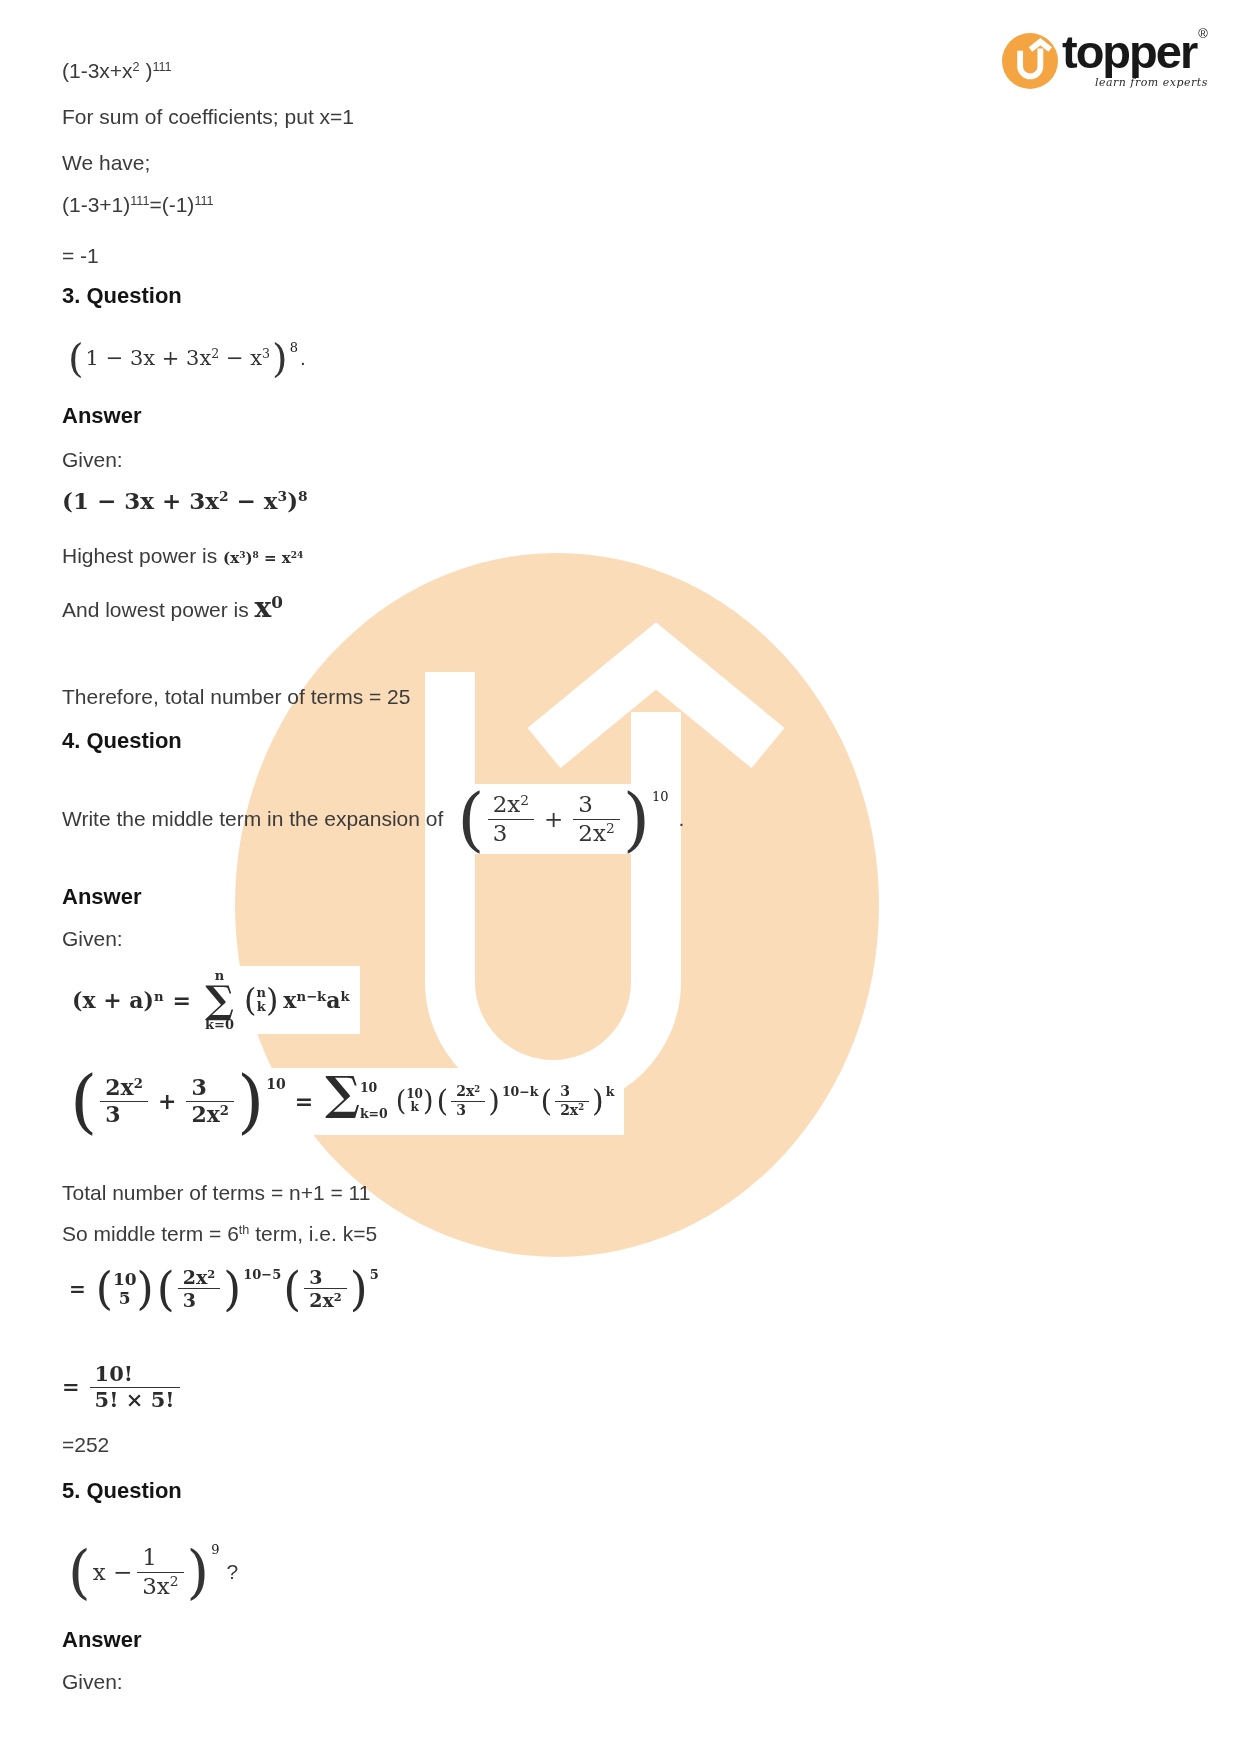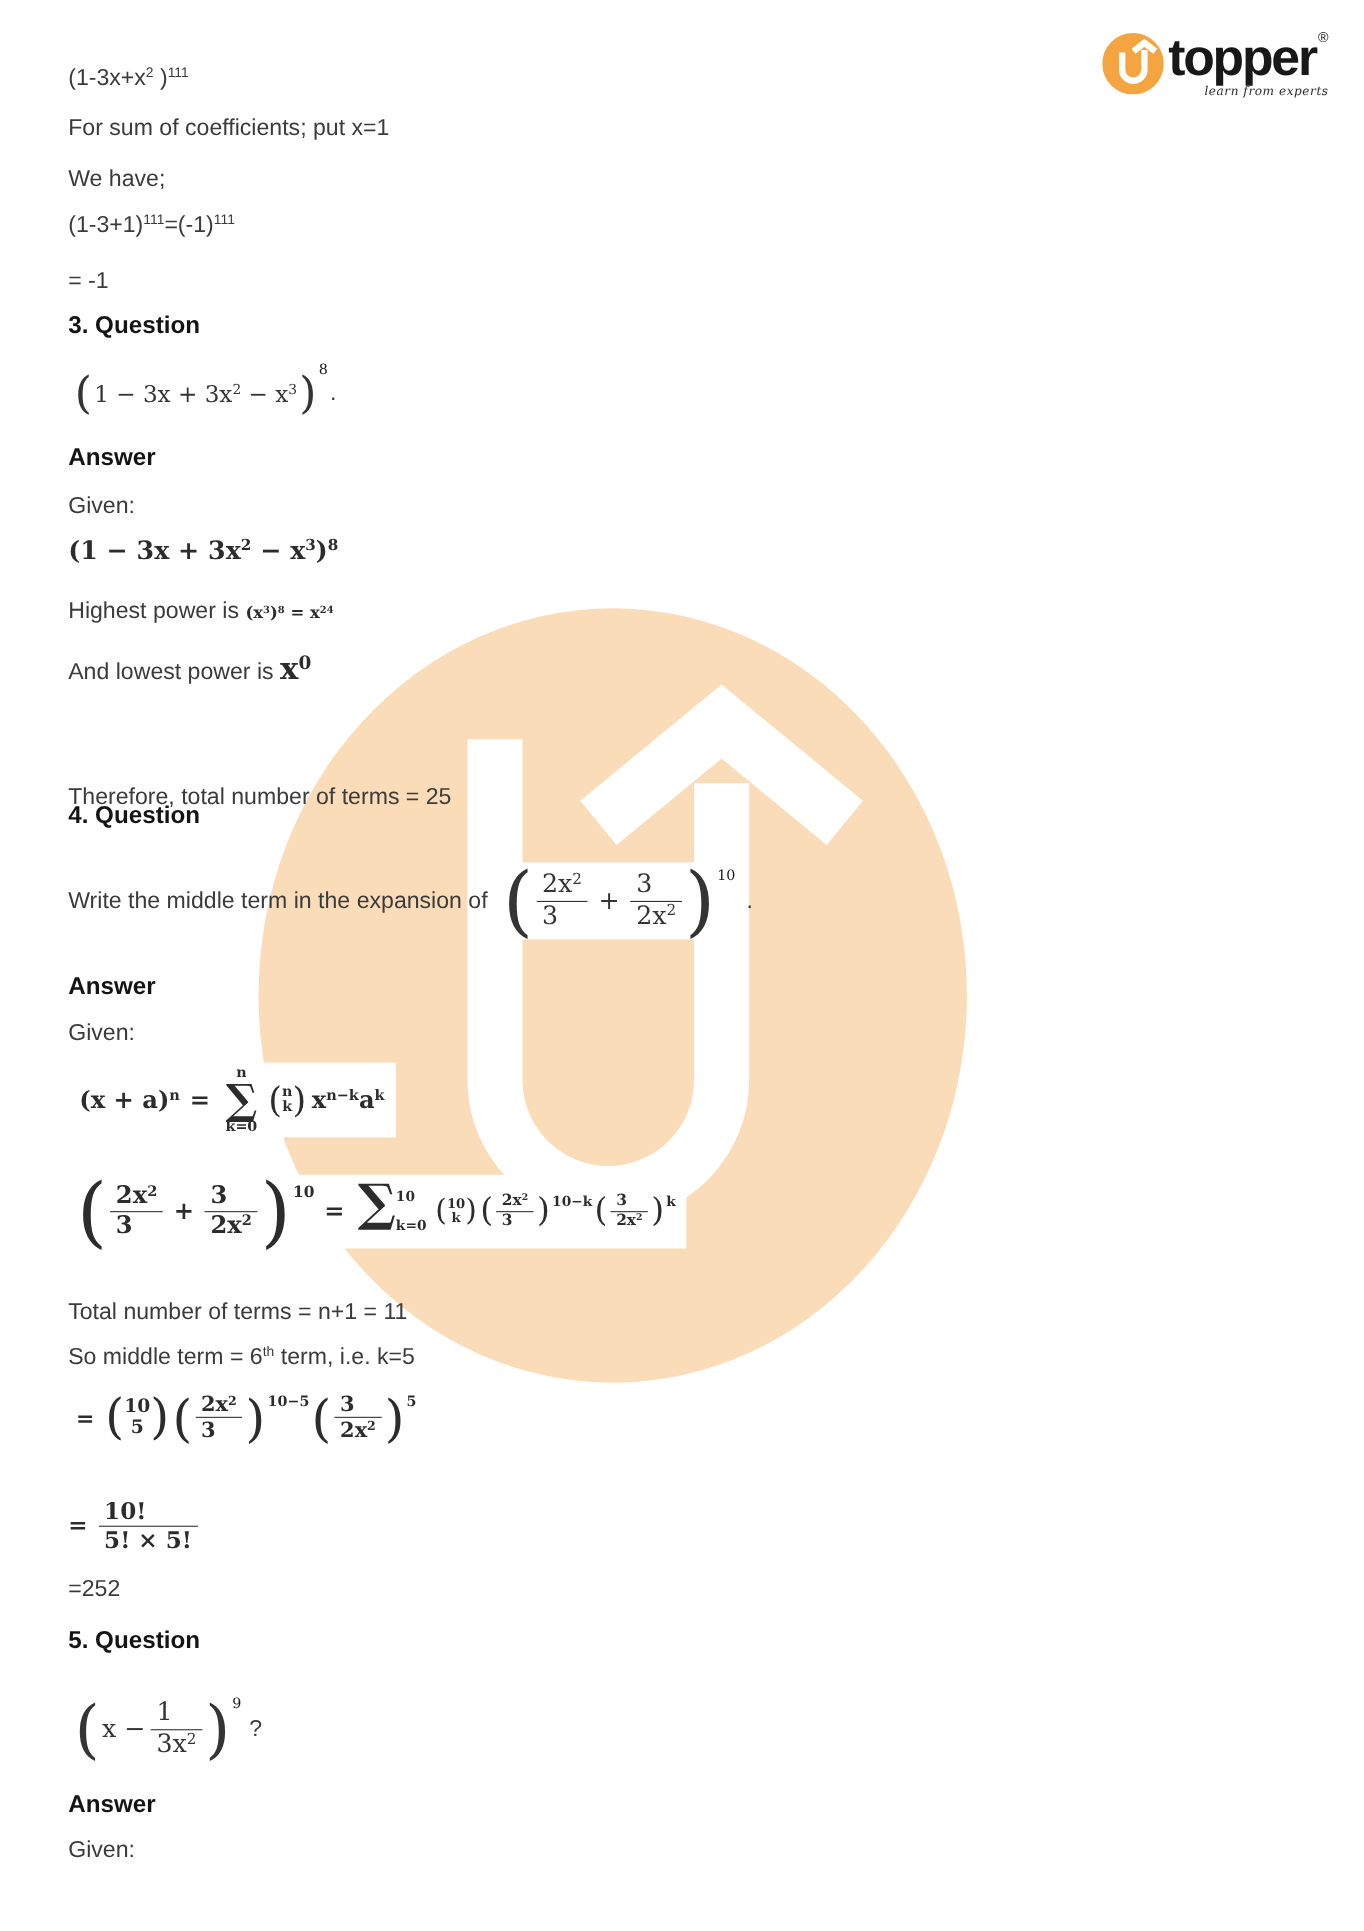--- a/index.html
+++ b/index.html
@@ -34,24 +34,24 @@
   .sumc .cl{display:flex;flex-direction:column;justify-content:space-between;font-size:12.5px;font-weight:bold;padding:2px 0;}
   .binom{display:inline-flex;align-items:center;margin:0 3px;}
   .binom .col{display:inline-flex;flex-direction:column;align-items:center;line-height:1.1;font-weight:bold;}
   .binom-sm .col{font-size:12px;}
   .binom-sm .bp{font-size:27px;}
   .binom-md .col{font-size:17px;}
   .binom-md .bp{font-size:44px;font-weight:400;}
   .binom-x .col{font-size:13px;}
   .binom-x .bp{font-size:32px;}
   .plus{margin:0 7px;}
-  .mi{margin:18px 2px;text-align:center;}
+  .mi{margin:7px 2px;text-align:center;}
   .eqsign{margin:0 7px;}
   
-  .logo{position:absolute;left:1002px;top:30px;display:flex;align-items:flex-start;z-index:2;}
+  .logo{position:absolute;left:1002px;top:30px;display:flex;align-items:flex-end;z-index:2;}
   .logo-text{margin-left:4px;display:flex;flex-direction:column;}
   .brandrow{display:flex;align-items:flex-start;line-height:1;}
   .brand{font-size:47px;font-weight:bold;color:#181818;letter-spacing:-2px;line-height:0.95;}
   .reg{font-size:13px;position:relative;top:-3px;margin-left:2px;color:#181818;}
   .tagline{font-family:"DejaVu Serif",serif;font-style:italic;font-size:11px;text-align:right;color:#2a2a2a;margin-top:1px;letter-spacing:0.5px;}
 </style>
 </head>
 <body>
 
 <div class="page">
@@ -118,21 +118,21 @@
     </span>
   </div>
 
   <div class="line" style="top:595px">
     <span>And lowest power is</span>
     <span class="math b" style="font-size:28px">
       <span>x</span><sup class="s">0</sup>
     </span>
   </div>
 
-  <div class="line" style="top:712px">Therefore, total number of terms = 25</div>
+  <div class="line" style="top:684px">Therefore, total number of terms = 25</div>
 
   <div class="line heading" style="top:728px">4. Question</div>
 
   <div class="line flexline" style="top:773px;height:92px">
     <span>Write the middle term in the expansion of</span>
     <span class="math mrow eqw" style="margin-left:6px;font-size:23px">
       <span class="bp bp-xl">(</span>
       <span class="frac">
         <span class="num"><span>2x</span><sup class="s">2</sup></span>
         <span class="den">3</span>

